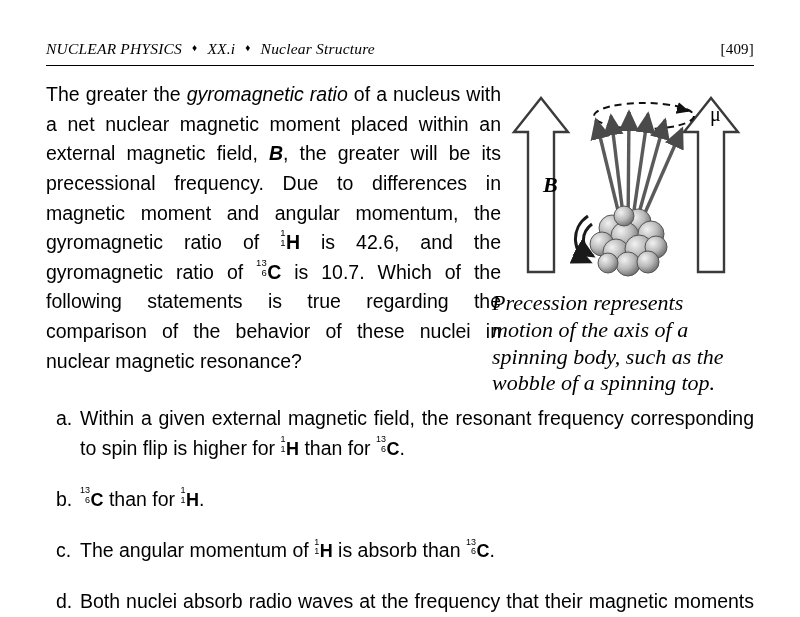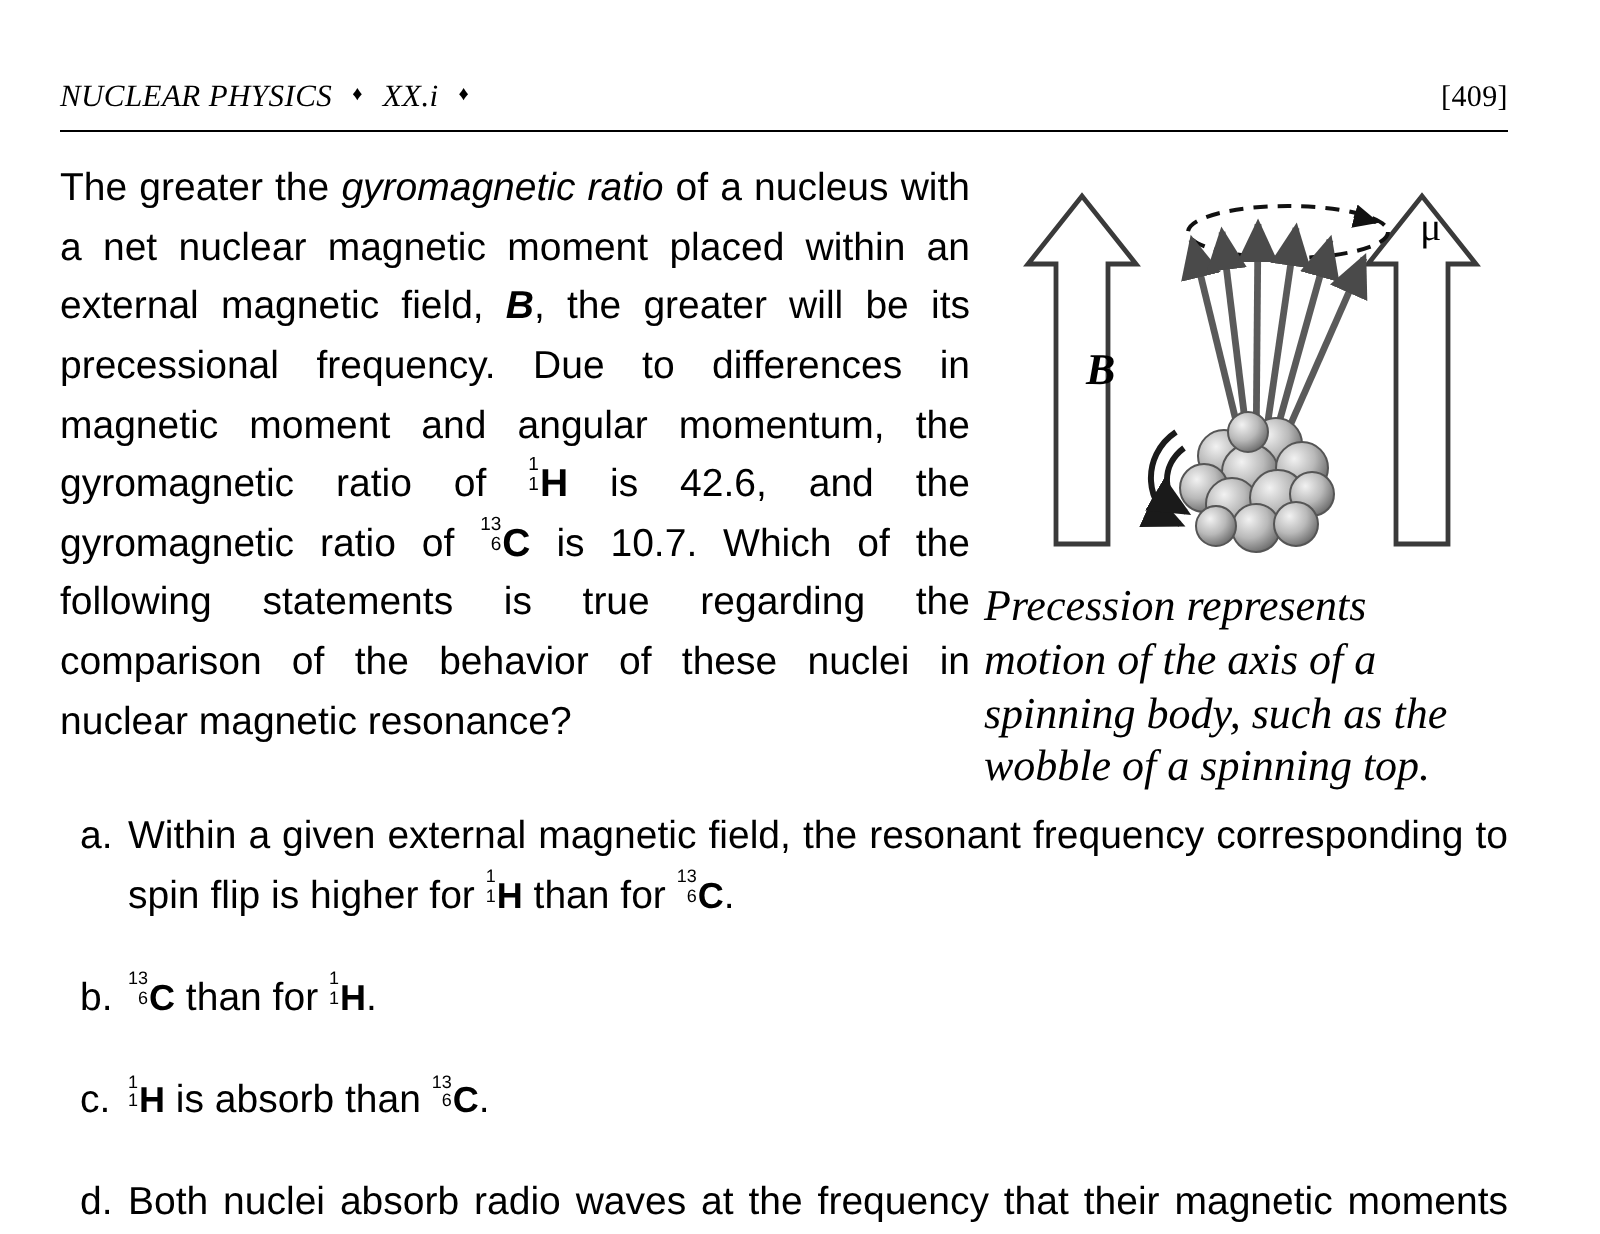--- a/index.html
+++ b/index.html
@@ -12,21 +12,21 @@
     background: #ffffff;
     font-family: "Liberation Sans", sans-serif;
     color: #000000;
     overflow: hidden;
   }
   .page {
     position: relative;
     width: 800px;
     height: 445px;
     box-sizing: border-box;
-    padding: 40px 46px 0 30px;
+    padding: 40px 46px 0 46px;
   }
 
   
   .header {
     display: flex;
     align-items: baseline;
     justify-content: space-between;
     font-family: "Liberation Serif", serif;
     font-style: italic;
     font-size: 15.5px;
@@ -152,20 +152,21 @@
 <body>
 
 <div class="page">
 
   <div class="header">
     <div class="header-left">
       <span>NUCLEAR PHYSICS</span>
       <span class="hdr-diamond">♦</span>
       <span>XX.i</span>
       <span class="hdr-diamond">♦</span>
+      <span>Nuclear Structure</span>
     </div>
     <div class="header-right">[409]</div>
   </div>
   <div class="rule"></div>
 
   <div class="top-area">
 
     <div class="stem">
       <span>The greater the </span><em>gyromagnetic ratio</em><span> of a nucleus with a net nuclear magnetic moment placed within an external magnetic field, </span><b>B</b><span>, the greater will be its precessional frequency.  Due to differences in magnetic moment and angular momentum, the gyromagnetic ratio of </span><span class="iso"><span class="nums"><span>1</span><span>1</span></span><span class="sym">H</span></span><span> is 42.6, and the gyromagnetic ratio of </span><span class="iso"><span class="nums"><span>13</span><span>6</span></span><span class="sym">C</span></span><span> is 10.7.  Which of the following statements is true regarding the comparison of the behavior of these nuclei in nuclear magnetic resonance?</span>
     </div>
@@ -244,21 +245,21 @@
       <div class="text"><span>Within a given external magnetic field, the resonant frequency corresponding to spin flip is higher for </span><span class="iso small"><span class="nums"><span>1</span><span>1</span></span><span class="sym">H</span></span><span> than for </span><span class="iso small"><span class="nums"><span>13</span><span>6</span></span><span class="sym">C</span></span><span>.</span></div>
     </div>
 
     <div class="choice">
       <div class="letter">b.</div>
       <div class="text"><span class="iso small"><span class="nums"><span>13</span><span>6</span></span><span class="sym">C</span></span><span> than for </span><span class="iso small"><span class="nums"><span>1</span><span>1</span></span><span class="sym">H</span></span><span>.</span></div>
     </div>
 
     <div class="choice">
       <div class="letter">c.</div>
-      <div class="text"><span class="iso small"><span class="nums"><span>1</span><span>1</span></span><span class="sym">H</span></span><span> is absorb than </span><span class="iso small"><span class="nums"><span>13</span><span>6</span></span><span class="sym">C</span></span><span>.</span></div>
+      <div class="text"><span>The angular momentum of </span><span class="iso small"><span class="nums"><span>1</span><span>1</span></span><span class="sym">H</span></span><span> is absorb than </span><span class="iso small"><span class="nums"><span>13</span><span>6</span></span><span class="sym">C</span></span><span>.</span></div>
     </div>
 
     <div class="choice justify">
       <div class="letter">d.</div>
       <div class="text">Both nuclei absorb radio waves at the frequency that their magnetic moments flip in orientation with respect to the applied field.</div>
     </div>
 
   </div>
 </div>
 

